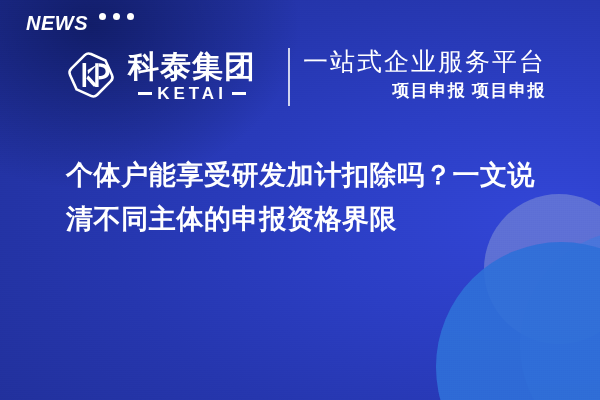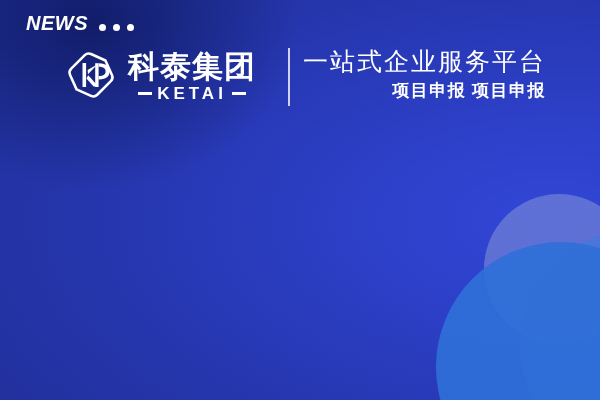--- a/index.html
+++ b/index.html
@@ -71,21 +71,21 @@
     background: #3a7ae0;
     opacity: 0.55;
   }
 
   
   .news-strip {
     position: absolute;
     left: 26px;
     top: 13px;
     display: flex;
-    align-items: flex-end;
+    align-items: flex-start;
     gap: 11px;
   }
   .news-word {
     color: #ffffff;
     font-size: 20px;
     font-weight: 700;
     font-style: italic;
     letter-spacing: 0.5px;
     line-height: 1;
   }
@@ -252,14 +252,15 @@
     </div>
   </div>
 
   <div class="brand-divider"></div>
 
   <div class="brand-tagline">
     <div class="tagline-main">一站式企业服务平台</div>
     <div class="tagline-sub">项目申报 项目申报</div>
   </div>
 
+  <div class="headline">个体户能享受研发加计扣除吗？一文说清不同主体的申报资格界限</div>
 
 </div>
 
 </body></html>

